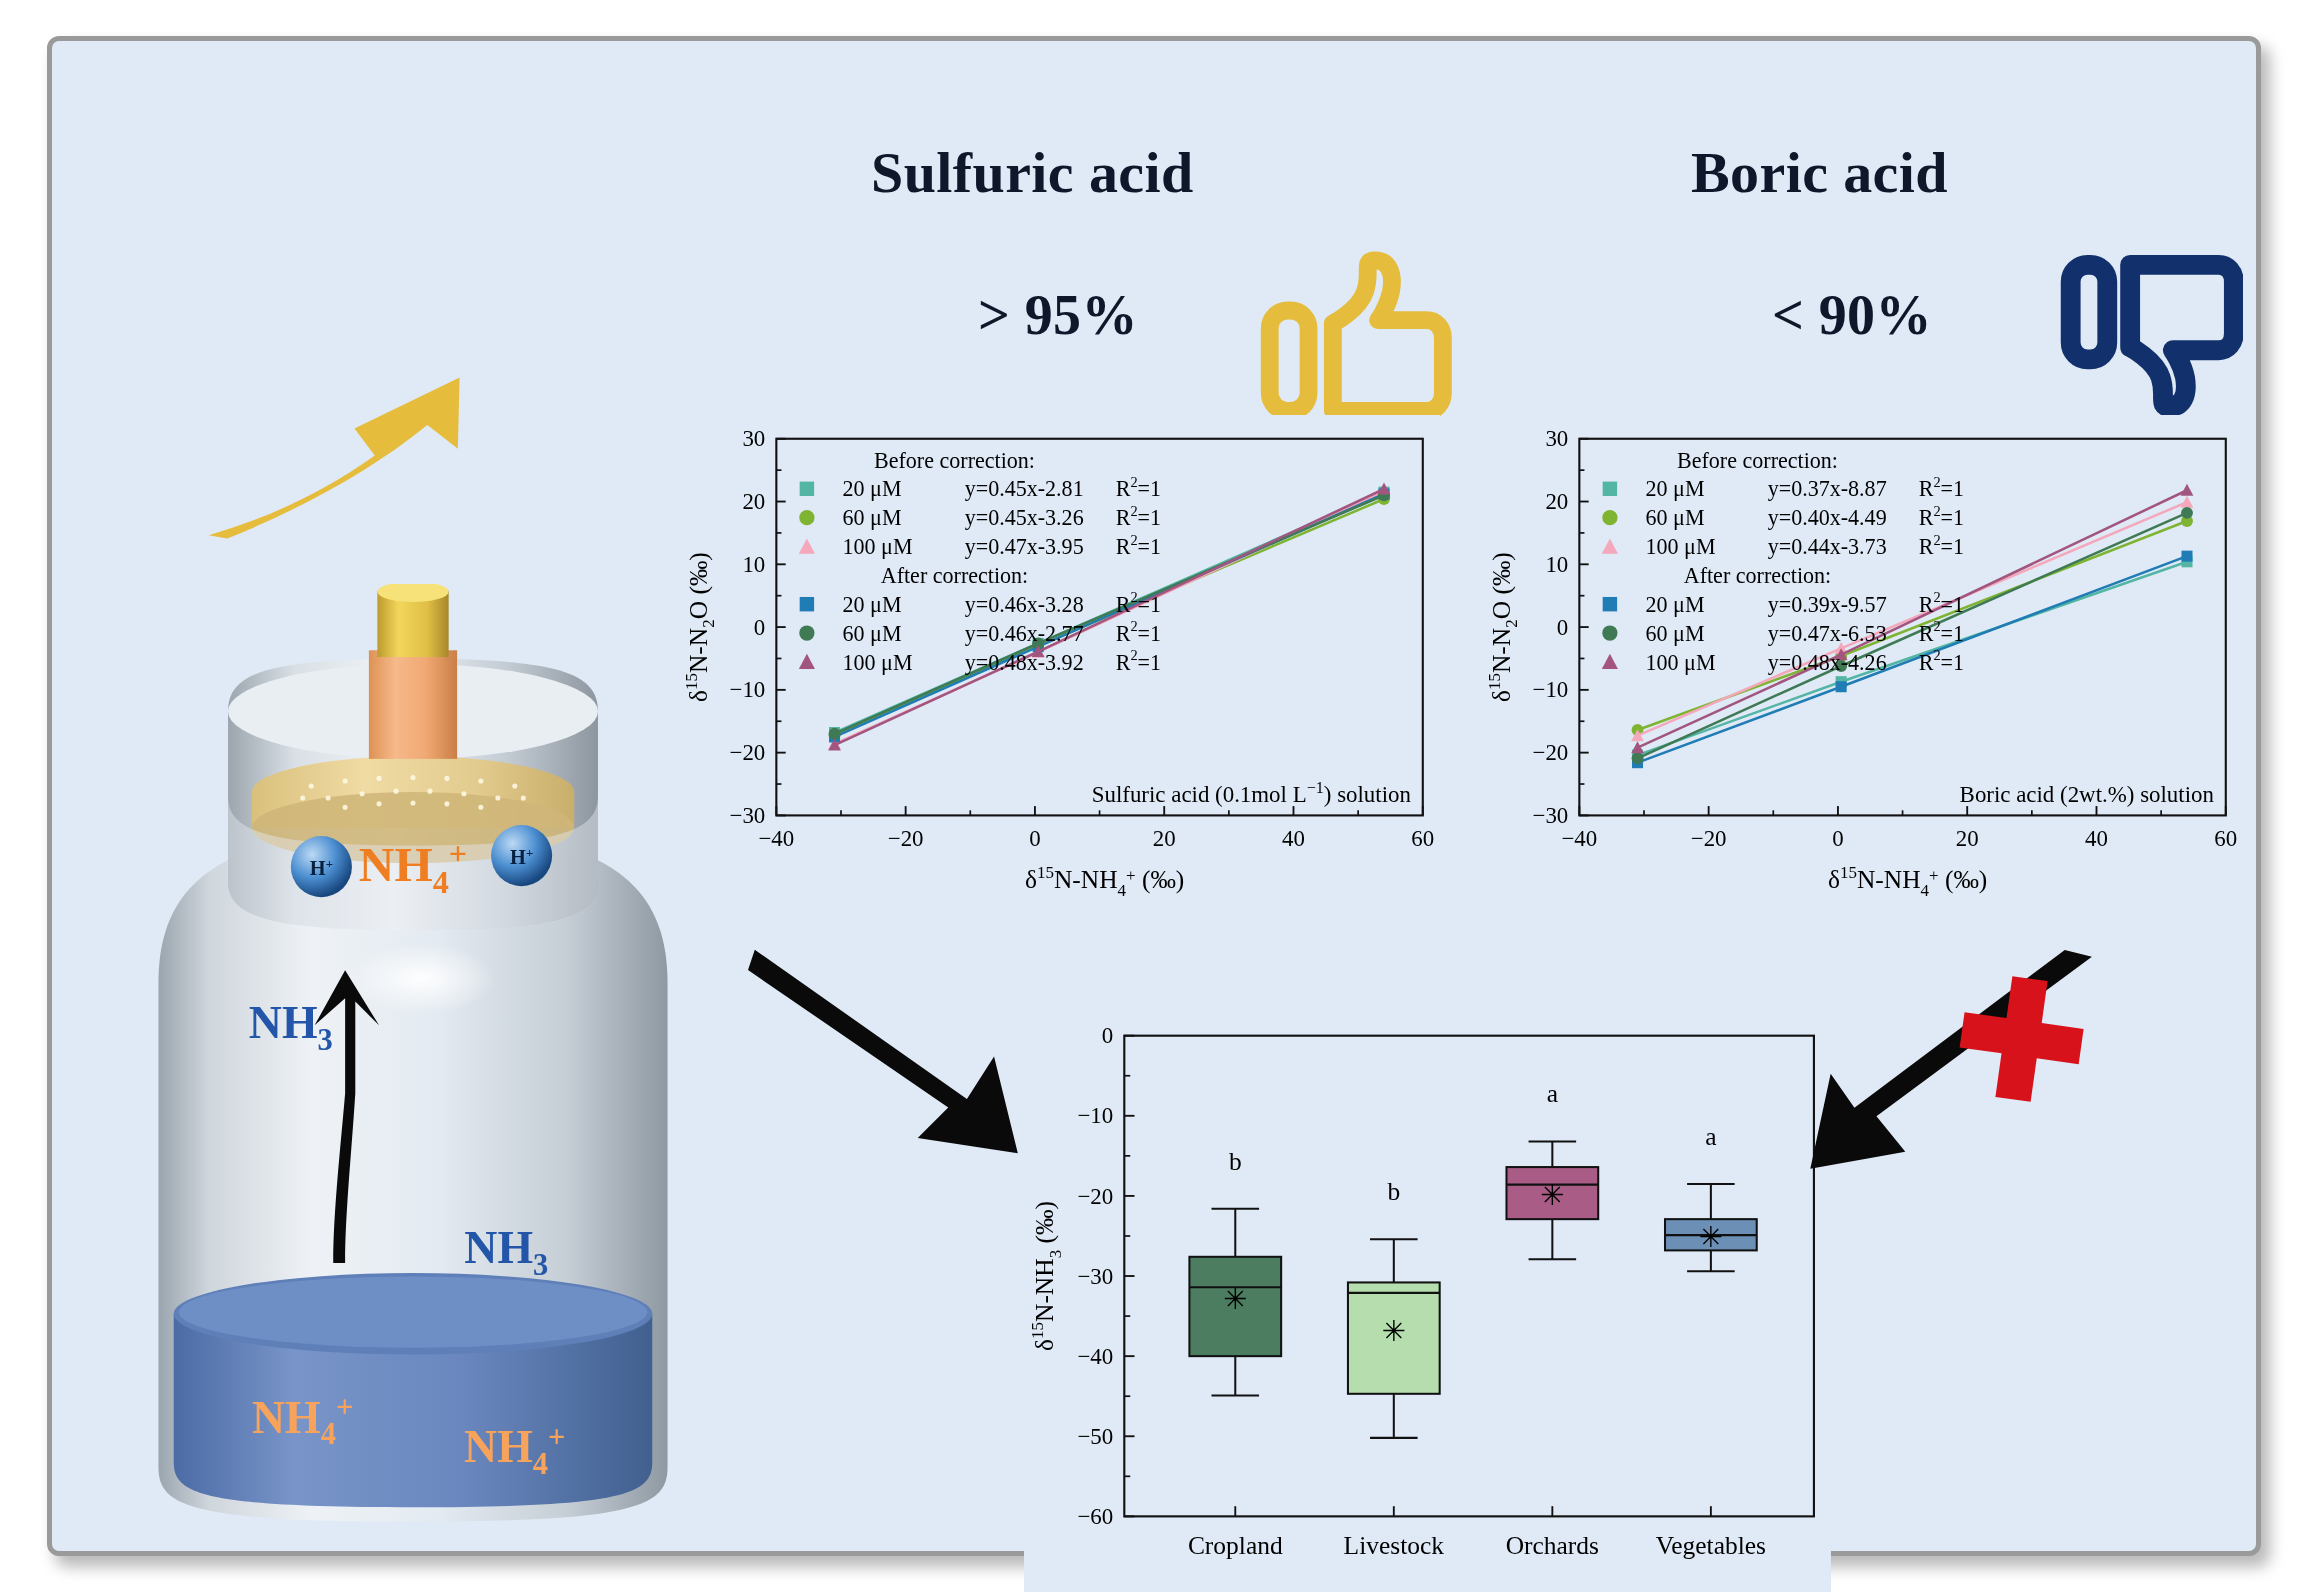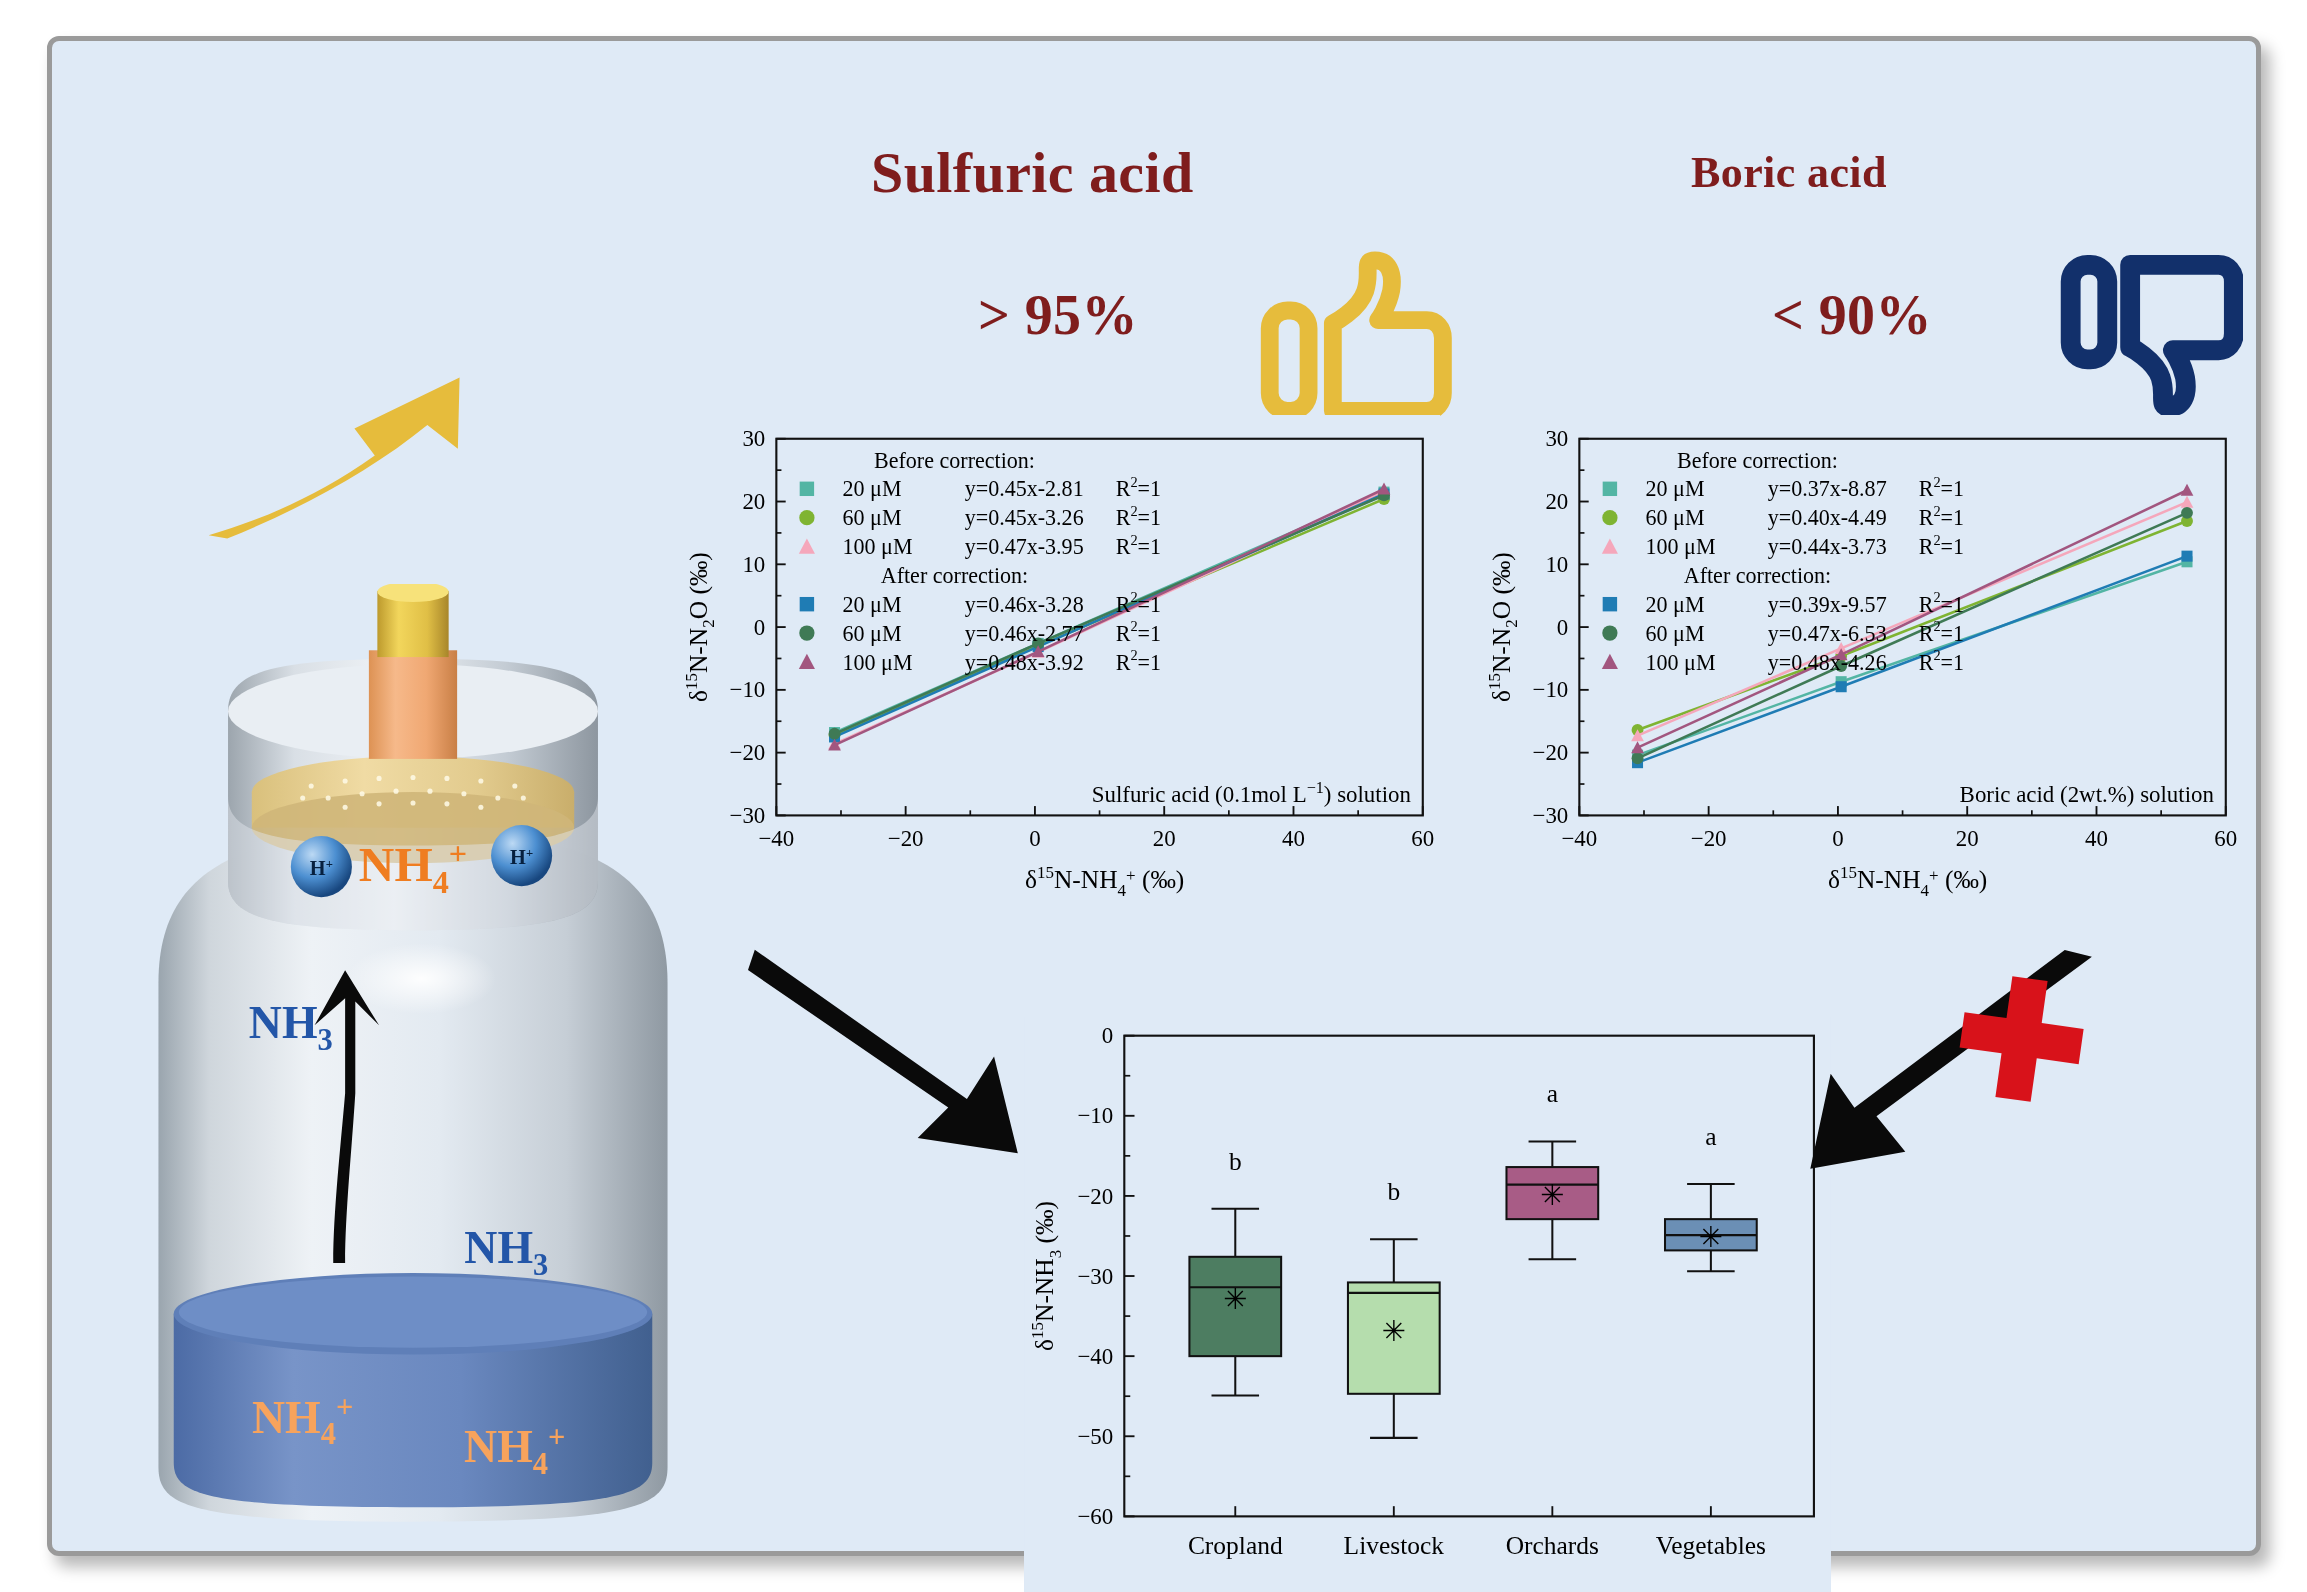--- a/index.html
+++ b/index.html
@@ -8,26 +8,26 @@
     position:relative;width:2307px;height:1592px;overflow:hidden;
     background:#ffffff;
   }
   #panel{
     position:absolute;left:47px;top:36px;width:2214px;height:1520px;
     background:#dfeaf6;border:5.1px solid #9a9a9a;border-radius:12px;
     box-shadow:8.5px 10.2px 15.3px rgba(0,0,0,0.28);
     box-sizing:border-box;
   }
   .hdr{
-    position:absolute;font-weight:bold;color:#7f1d1d;letter-spacing:0.4px;
+    position:absolute;font-weight:bold;color:#0f172a;letter-spacing:0.4px;
     font-family:"Liberation Serif",serif;white-space:nowrap;
   }
   #title-recovery{left:92px;top:174px;font-size:61px;}
   #title-sulfuric{left:819px;top:98px;font-size:58px;}
-  #title-boric{left:1639px;top:106px;font-size:44px;}
+  #title-boric{left:1639px;top:98px;font-size:58px;}
   #pct-sulfuric{left:926px;top:242px;font-size:56px;}
   #pct-boric{left:1707px;top:242px;font-size:56px;margin-left:13px;}
   sub{font-size:0.62em;vertical-align:-0.28em;}
 
   
   #arrow-yellow{position:absolute;left:153px;top:306px;width:365px;height:195px;}
   
   .thumb{position:absolute;}
   #thumb-up-top{left:1206px;top:208px;width:195px;height:178px;}
   #thumb-up-chart{left:1210px;top:624px;width:170px;height:157px;}

